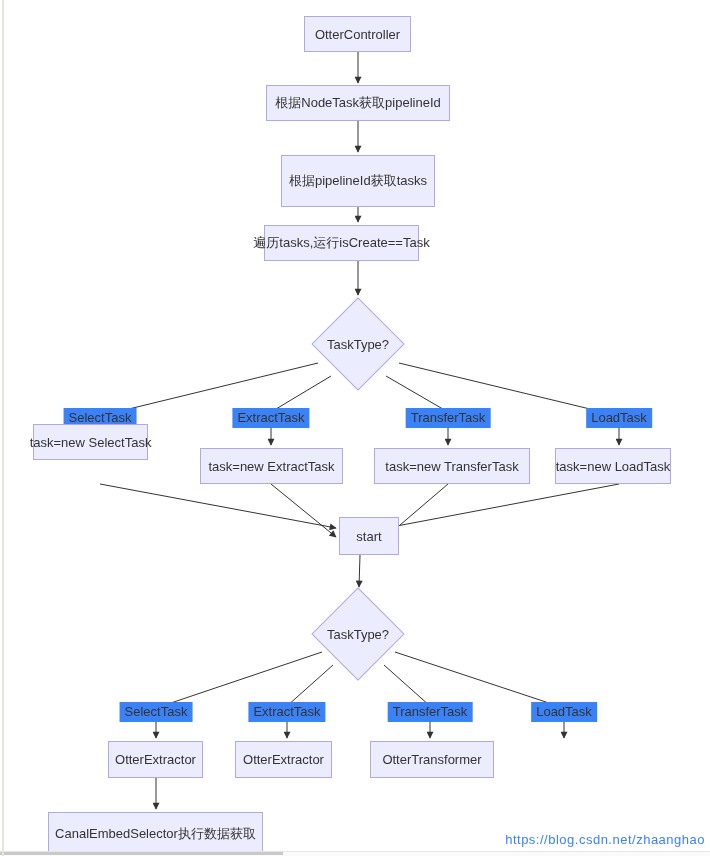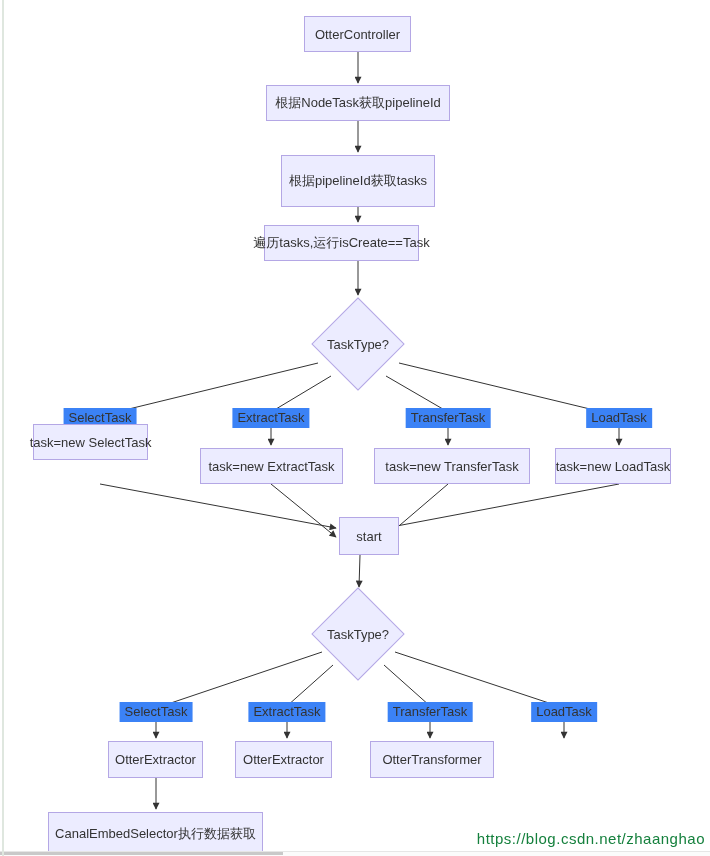--- a/index.html
+++ b/index.html
@@ -35,21 +35,21 @@
     font-size:13px;white-space:nowrap;text-align:right;
   }
   .edge-label{
     position:absolute;transform:translateX(-50%);
     background:#3b82f6;
     padding:2px 5px;font-size:13px;white-space:nowrap;
     line-height:16px;
   }
   .watermark{
     position:absolute;right:5px;bottom:9px;
-    font-size:15px;color:#15803d;letter-spacing:.5px;
+    font-size:13px;color:#3b82f6;letter-spacing:.5px;
     user-select:none;
   }
   .hscroll-track{
     position:absolute;left:0;bottom:0;width:710px;height:5px;
     background:#fbfbfb;border-top:1px solid #e6e6e6;box-sizing:border-box;
   }
   .hscroll-thumb{
     position:absolute;left:0;bottom:1px;width:283px;height:3px;
     background:#c9c9c9;
   }

